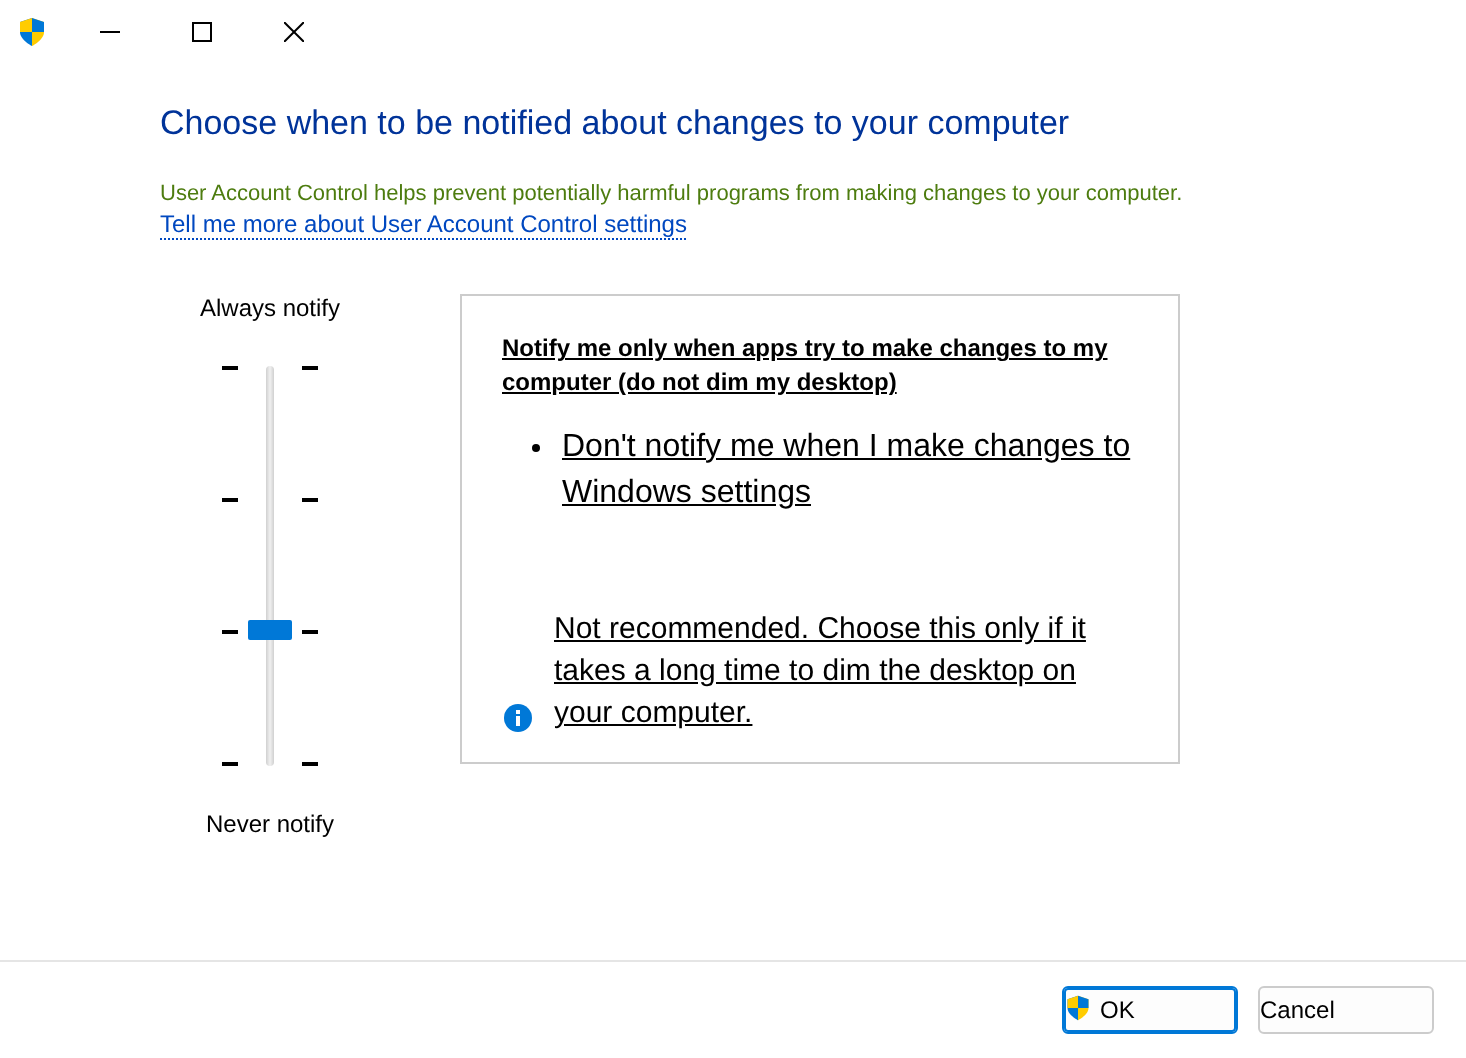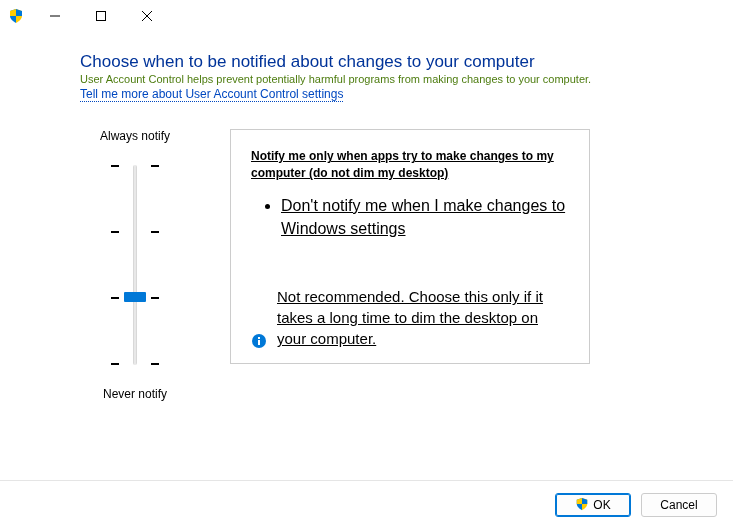--- a/index.html
+++ b/index.html
@@ -33,20 +33,21 @@
       display: flex; align-items: center; justify-content: center;
       font-size: 10px;
     }
     .content {
       padding: 20px 15px 0 80px;
     }
     .heading {
       color: #003399;
       font-size: 17px;
       font-weight: 400;
+      margin-bottom: 18px;
     }
     .desc {
       font-size: 11px;
       color: #4d7c0f;
       line-height: 1.4;
     }
     .link {
       color: #0048c0;
       text-decoration: none;
       border-bottom: 1px dotted #0048c0;
@@ -137,29 +138,28 @@
       width: 16px; height: 16px; flex-shrink: 0;
     }
     .button-row {
       position: absolute;
       bottom: 12px;
       right: 16px;
       display: flex;
       gap: 10px;
     }
     .btn {
-      width: 76px;
+      width: 88px;
       height: 24px;
       font-size: 12px;
       background: #fdfdfd;
       border: 1px solid #ccc;
       border-radius: 3px;
       display: flex;
       align-items: center;
-      justify-content: center;
       gap: 4px;
     }
     .btn.primary {
       border: 1px solid #0078d7;
       box-shadow: inset 0 0 0 1px #0078d7;
     }
     .divider {
       position: absolute;
       bottom: 48px;
       left: 0; right: 0;

